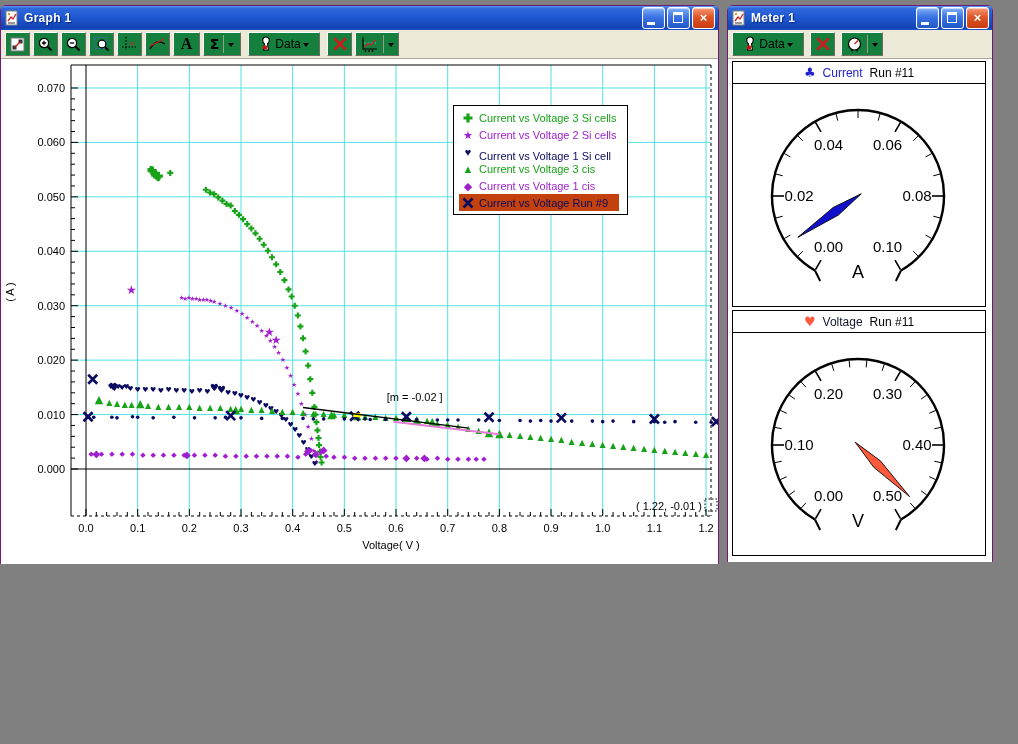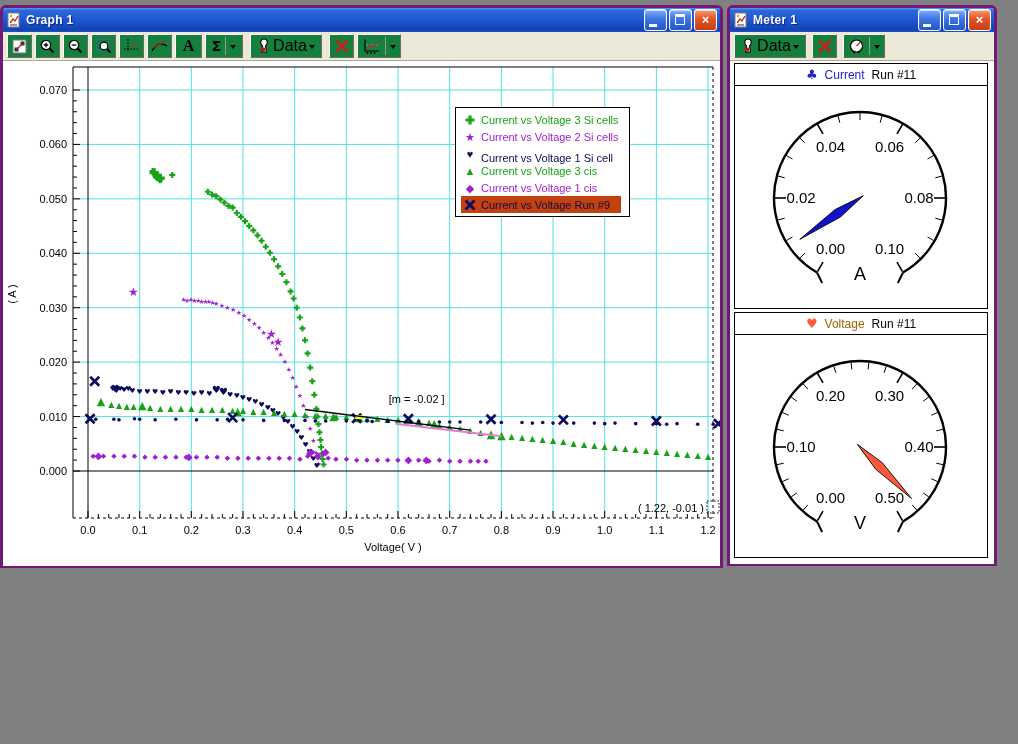--- a/index.html
+++ b/index.html
@@ -1,18 +1,18 @@
 <!DOCTYPE html>
 <html><head>
 <meta charset="utf-8">
 <style>
   html,body{margin:0;padding:0;}
   body{width:1018px;height:744px;background:#808080;position:relative;overflow:hidden;
        font-family:"Liberation Sans",sans-serif;}
-  .window{position:absolute;border:3px solid #701a75;border-radius:6px 6px 0 0;
+  .window{position:absolute;border:1px solid #701a75;border-radius:6px 6px 0 0;
           background:#ECE9D8;box-shadow:inset 0 0 0 1px #9DB9F0;}
   .titlebar{height:24px;display:flex;align-items:center;padding:0 3px;gap:4px;
             background:linear-gradient(180deg,#5A96F2 0%,#2E68DC 10%,#2059D2 45%,#1243B4 90%,#1C51C4 100%);
             border-radius:3px 3px 0 0;}
   .titlebar .title{color:#fff;font-weight:bold;font-size:12px;flex:1;
                    text-shadow:1px 1px 1px #00268C;letter-spacing:.3px;}
   .win-icon{width:16px;height:16px;display:block;}
   .winbtns{display:flex;gap:2px;}
   .winbtn{width:21px;height:20px;border:1px solid #fff;border-radius:3px;position:relative;
           background:linear-gradient(180deg,#7FB0F8 0%,#3C74E4 45%,#2257C8 100%);
@@ -21,21 +21,21 @@
   .winbtn .min-glyph{position:absolute;left:4px;bottom:3px;width:8px;height:3px;background:#fff;}
   .winbtn .max-glyph{position:absolute;left:5px;top:4px;width:8px;height:7px;
                      border:1px solid #fff;border-top:3px solid #fff;}
   .winbtn .close-glyph{position:absolute;left:0;top:0;width:100%;height:100%;color:#fff;
                        font-weight:bold;font-size:13px;line-height:19px;text-align:center;}
   .toolbar{height:28px;background:#ECE9D8;border-bottom:1px solid #ACA899;
            display:flex;align-items:center;gap:3px;padding:0 4px;}
   .tb{height:24px;min-width:25px;background:#15803d;display:flex;align-items:center;
       justify-content:center;gap:2px;padding:0 2px;box-sizing:border-box;
       border:1px solid;border-color:#FFFFFF #6F6D62 #6F6D62 #FFFFFF;}
-  .tb .lbl{font-size:16px;color:#000;}
+  .tb .lbl{font-size:12px;color:#000;}
   .tb .big{font-size:14px;font-weight:bold;}
   .dd-arrow{width:0;height:0;border:3px solid transparent;border-top:4px solid #000;margin-top:4px;}
   .content{position:relative;background:#fff;overflow:hidden;}
   .glyph{font-family:"DejaVu Sans",sans-serif;}
   
   #graph-content{height:505px;}
   #graph-svg{position:absolute;left:0;top:0;}
   #graph-svg text{font-family:"Liberation Sans",sans-serif;}
   #graph-svg text.marker{font-family:"DejaVu Sans",sans-serif;}
   .legend{position:absolute;left:452px;top:46px;background:#fff;border:1px solid #000;
@@ -731,21 +731,21 @@
           <text x="154.5" y="65.90450117671813" text-anchor="middle" font-size="15">0.06</text>
           <text x="184" y="117" text-anchor="middle" font-size="15">0.08</text>
           <text x="154.5" y="168.09549882328187" text-anchor="middle" font-size="15">0.10</text>
           <text x="125" y="194" text-anchor="middle" font-size="18">A</text>
           <polygon points="64.83878823059285,153.3476552955128 100.14312421735134,123.50198792930922 128.29650475448807,109.73437505230066 105.35406159705981,131.08394886463176" fill="#1111CC" stroke="#000" stroke-width="0.9"></polygon>
         </svg>
     </div>
     <div class="panel" style="top:251px;height:244px;">
       <div class="panel-header">
         <span class="suit glyph" id="suit-2" style="color: rgb(255, 90, 60);">♥</span>
-        <span id="name-2" style="color: #a16207;">Voltage</span>
+        <span id="name-2" style="color: #0f172a;">Voltage</span>
         <span>Run #11</span>
       </div>
       <svg class="gauge-svg" id="gauge-2" width="250" height="221" viewBox="0 0 250 221">
           <path d="M81.99999999999997 186.4781847254617 A86 86 0 1 1 168 186.47818472546172" fill="none" stroke="#000" stroke-width="2.4"></path>
           <line x1="81.99999999999997" y1="186.4781847254617" x2="87.1734921939506" y2="196.9597275607619" stroke="#000" stroke-width="2"></line>
           <line x1="168" y1="186.47818472546172" x2="162.82650780604942" y2="196.95972756076188" stroke="#000" stroke-width="2"></line>
           <line x1="82.49999999999997" y1="185.61215932167727" x2="87.99999999999997" y2="176.08587988004842" stroke="#000" stroke-width="1.6"></line>
           <line x1="68.12389845949703" y1="175.1673101655785" x2="72.80781270400904" y2="169.96529638723672" stroke="#000" stroke-width="1"></line>
           <line x1="56.23355547812946" y1="161.9617464448602" x2="61.89667443875409" y2="157.8472496788129" stroke="#000" stroke-width="1"></line>
           <line x1="47.34863610037891" y1="146.57261466144297" x2="53.743454303877115" y2="143.7254581599124" stroke="#000" stroke-width="1"></line>

